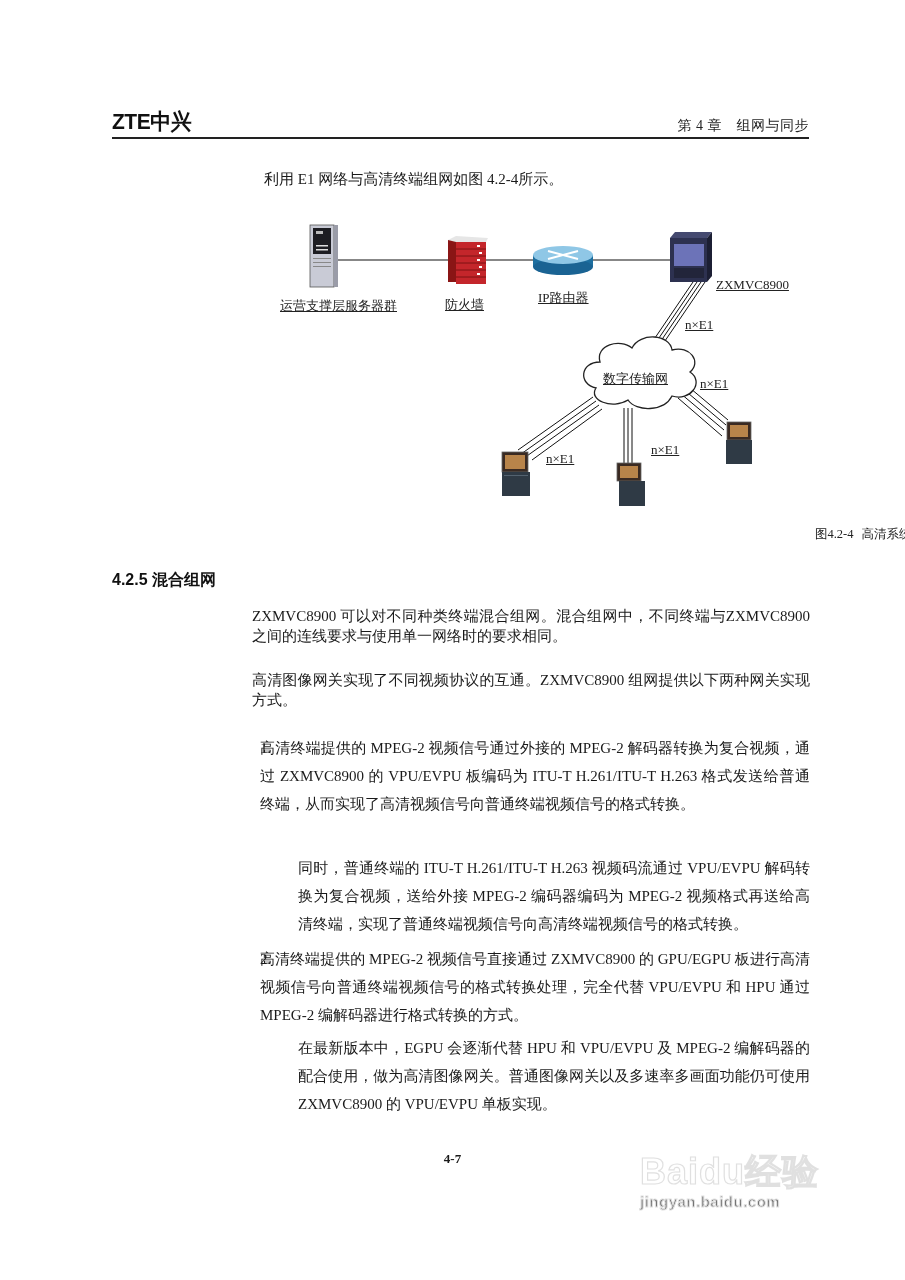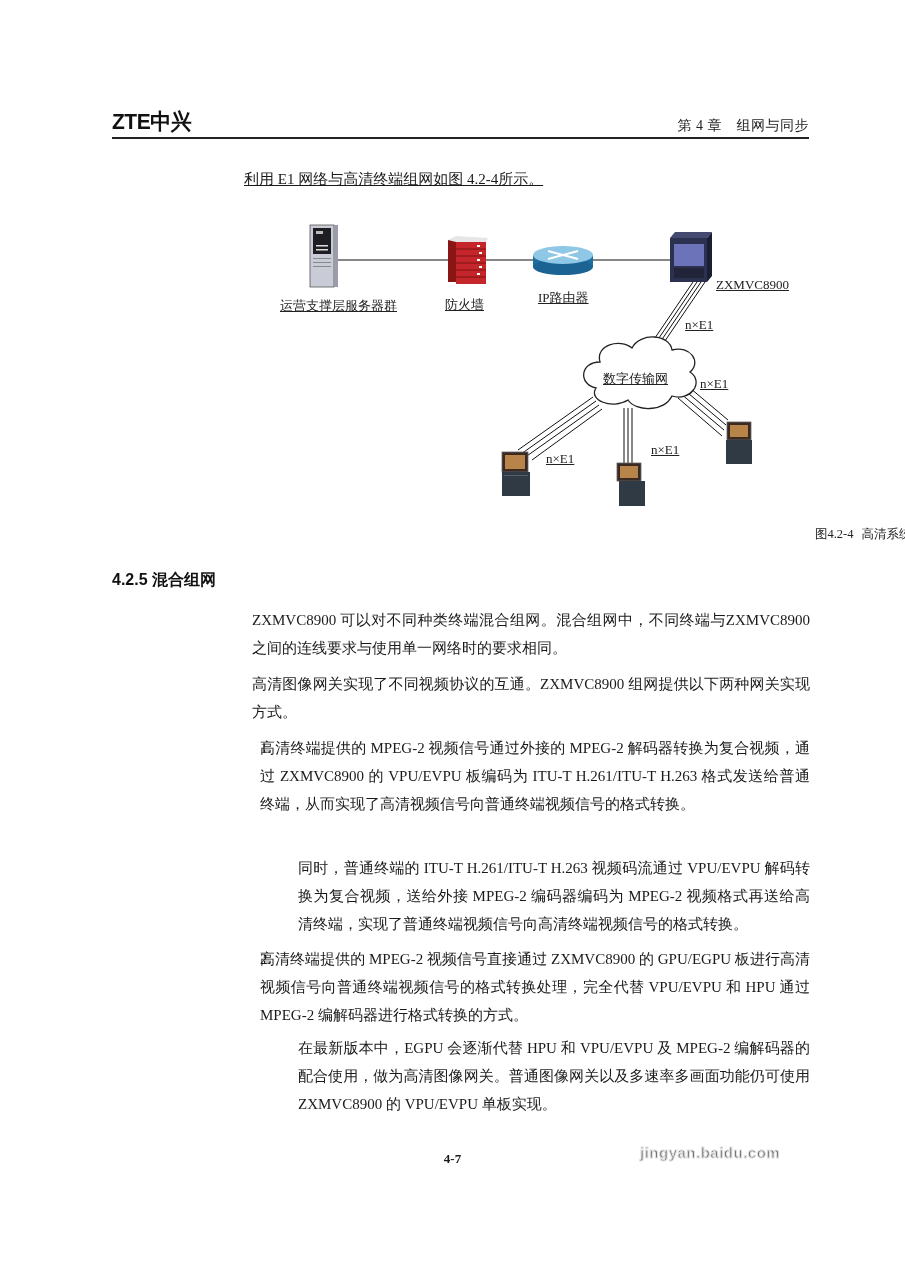--- a/index.html
+++ b/index.html
@@ -3,28 +3,28 @@
 <meta charset="utf-8">
 <style>
   html, body { margin:0; padding:0; background:#ffffff; }
   body { width:905px; height:1280px; position:relative; overflow:hidden;
          font-family:"Liberation Serif","DejaVu Serif",serif; color:#1a1a1a; }
   .abs { position:absolute; }
   .logo { left:112px; top:108px; font-family:"Liberation Sans","DejaVu Sans",sans-serif;
           font-weight:bold; font-size:21px; letter-spacing:-0.5px; color:#111; transform:scaleY(1.05); }
   .chapter { right:96px; top:117px; font-size:14px; color:#222; letter-spacing:0.5px;text-align:right; }
   .hr { left:112px; top:137px; width:697px; height:1.5px; background:#222; }
-  .intro { left:244px; top:170px; font-size:15px;text-decoration:underline; }
+  .intro { left:264px; top:170px; font-size:15px; }
   .label { font-size:13px; color:#222; white-space:nowrap;text-decoration:underline; }
   .caption { left:0; width:905px; text-align:right; top:526px; font-size:12.5px; color:#222;padding-left:44px; }
   .caption span { margin-left:8px; }
   .caption .num { margin-left:0; }
   .section { left:112px; top:570px; font-family:"Liberation Sans","DejaVu Sans",sans-serif;
              font-weight:bold; font-size:16px; color:#111; }
-  .para { left:252px; width:558px; font-size:15px; line-height:28px; text-align:justify; }
+  .para { left:252px; width:558px; font-size:15px; line-height:20px; text-align:justify; }
   .para p { margin:0; }
   .item { left:260px; width:550px; font-size:15px; line-height:28px; }
   .item .n { position:absolute; left:0; top:0; }
   .item .t { text-align:justify; }
   .sub { left:298px; width:512px; font-size:15px; line-height:28px; text-align:justify; }
   .pagenum { left:0; width:905px; text-align:center; top:1151px; font-weight:bold; font-size:13px; }
   .wm { left:640px; top:1148px; opacity:0.55; }
   .wm-text { font-family:"Liberation Sans","DejaVu Sans",sans-serif; font-weight:bold; font-size:36px;
              color:#fff; -webkit-text-stroke:1.2px #c8c8c8; letter-spacing:1px; }
   .wm-url { font-family:"Liberation Sans","DejaVu Sans",sans-serif; font-weight:bold; font-size:15px;
@@ -175,14 +175,15 @@
 
 <div class="abs item" style="top:945px">
   <span class="n">2.</span>
   <div class="t">高清终端提供的 MPEG-2 视频信号直接通过 ZXMVC8900 的 GPU/EGPU 板进行高清视频信号向普通终端视频信号的格式转换处理，完全代替 VPU/EVPU 和 HPU 通过 MPEG-2 编解码器进行格式转换的方式。</div>
 </div>
 <div class="abs sub" style="top:1034px">在最新版本中，EGPU 会逐渐代替 HPU 和 VPU/EVPU 及 MPEG-2 编解码器的配合使用，做为高清图像网关。普通图像网关以及多速率多画面功能仍可使用 ZXMVC8900 的 VPU/EVPU 单板实现。</div>
 
 <div class="abs pagenum">4-7</div>
 
 <div class="abs wm">
+  <div class="wm-text">Baidu经验</div>
   <div class="wm-url">jingyan.baidu.com</div>
 </div>
 
 </body></html>

